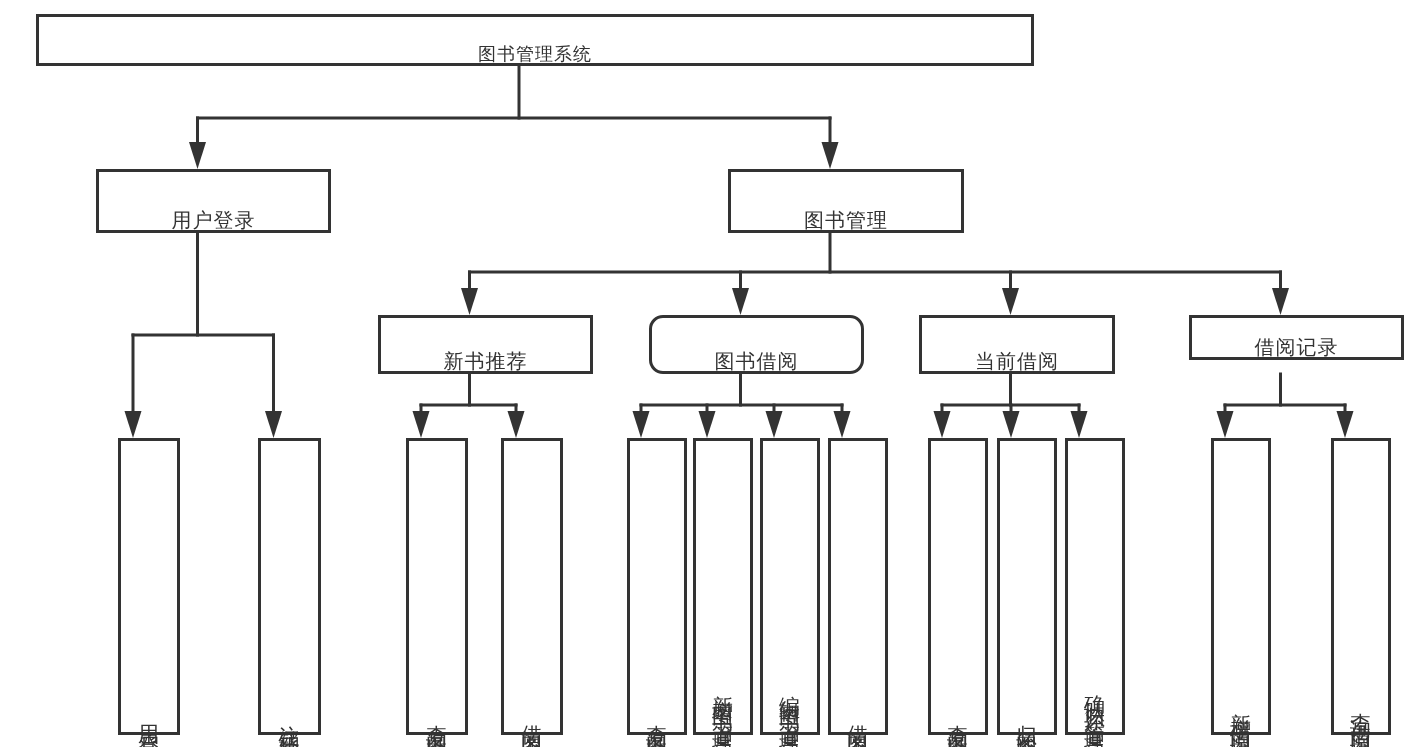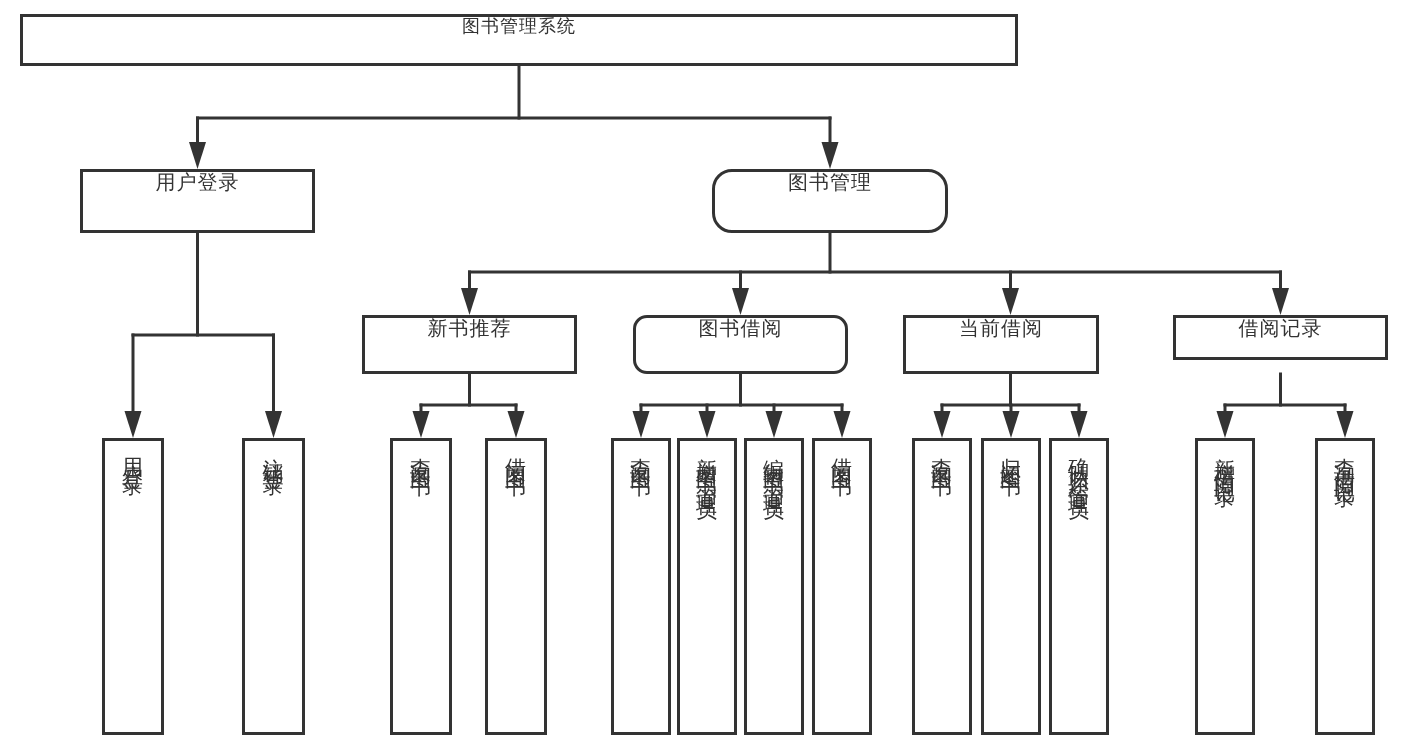--- a/index.html
+++ b/index.html
@@ -21,23 +21,24 @@
     top: 0;
     z-index: 1;
     pointer-events: none;
   }
   .node-box {
     position: absolute;
     box-sizing: border-box;
     border: 3px solid #333333;
     background: transparent;
     display: flex;
-    align-items: flex-start;
+    align-items: flex-end;
     justify-content: center;
     z-index: 2;
+    margin-left: 16px;
   }
   .node-label {
     color: #333333;
     line-height: 1;
     white-space: nowrap;
   }
   .node-box.horiz .node-label {
     font-size: 20px;
     letter-spacing: 1px;
   }
@@ -118,21 +119,21 @@
       <line x1="1345" y1="405" x2="1345" y2="415" stroke="#333333" stroke-width="3" stroke-linecap="square"></line>
       <polygon points="1336.5,411 1353.5,411 1345,438" fill="#333333"></polygon>
     </svg>
   <div id="boxes">
       <div class="node-box root" style="left: 20px; top: 14px; width: 998px; height: 52px;">
         <span class="node-label">图书管理系统</span>
       </div>
       <div class="node-box horiz" style="left: 80px; top: 169px; width: 235px; height: 64px;">
         <span class="node-label">用户登录</span>
       </div>
-      <div class="node-box horiz" style="left: 712px; top: 169px; width: 236px; height: 64px; border-radius: 20px;">
+      <div class="node-box horiz" style="left: 712px; top: 169px; width: 236px; height: 64px;">
         <span class="node-label">图书管理</span>
       </div>
       <div class="node-box horiz" style="left: 362px; top: 315px; width: 215px; height: 59px;">
         <span class="node-label">新书推荐</span>
       </div>
       <div class="node-box horiz" style="left: 633px; top: 315px; width: 215px; height: 59px; border-radius: 14px;">
         <span class="node-label">图书借阅</span>
       </div>
       <div class="node-box horiz" style="left: 903px; top: 315px; width: 196px; height: 59px;">
         <span class="node-label">当前借阅</span>

